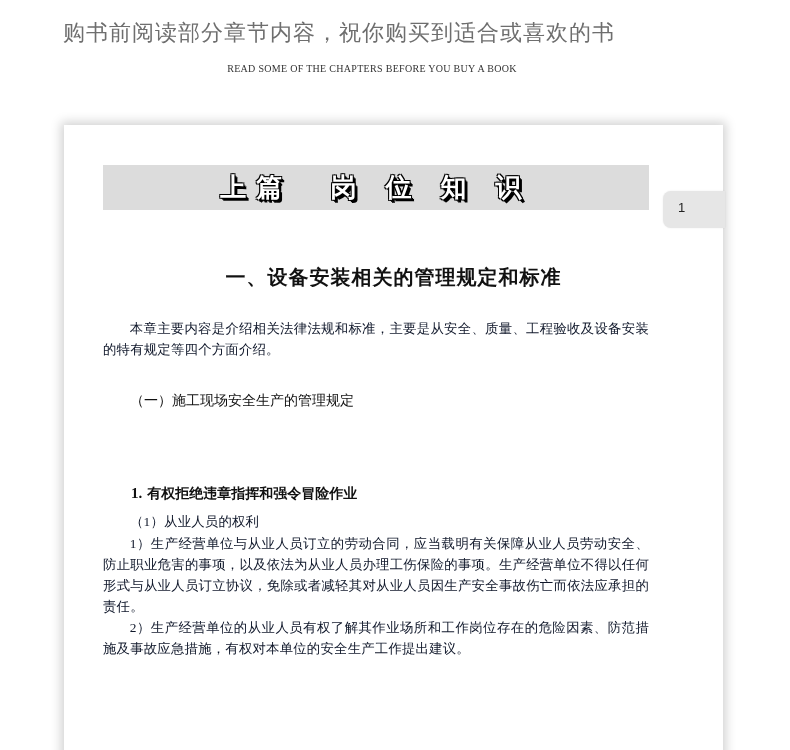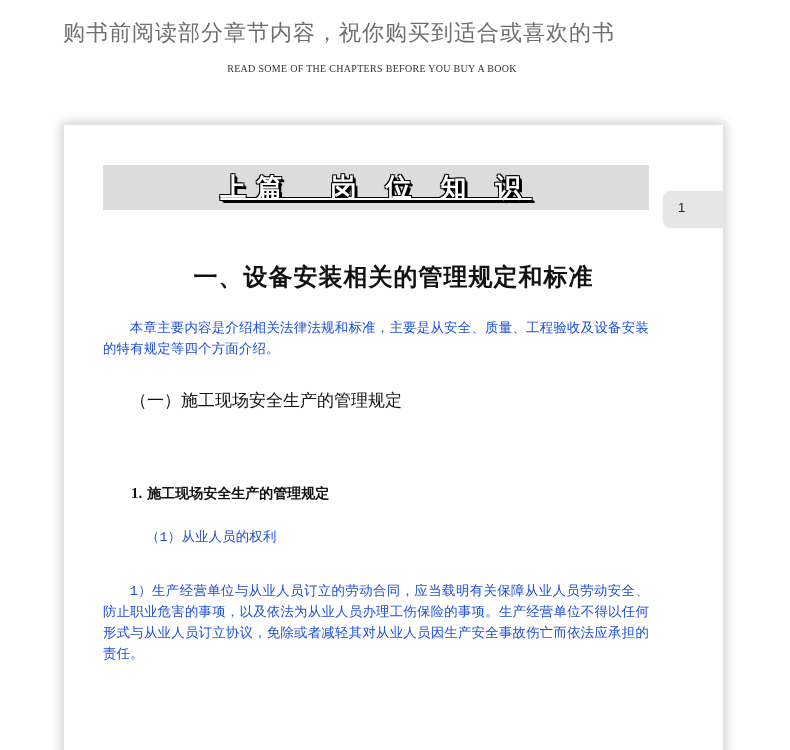--- a/index.html
+++ b/index.html
@@ -59,21 +59,20 @@
       font-family: "DejaVu Sans", sans-serif;
       font-weight: bold;
       font-size: 26px;
       line-height: 45px;
       color: #ffffff;
       letter-spacing: 10px;
       text-shadow:
         1px 1px 0 #000, -1px -1px 0 #000, 1px -1px 0 #000, -1px 1px 0 #000,
         2px 2px 0 #000, 3px 3px 0 #000;
       white-space: pre;
-      text-decoration: underline;
     }
     .page-tab {
       position: absolute;
       left: 663px;
       top: 191px;
       width: 62px;
       height: 37px;
       background: #e6e6e6;
       border-radius: 8px 0 0 8px;
       box-shadow: 0 0 2px rgba(0,0,0,0.08);
@@ -88,47 +87,47 @@
       color: #222222;
     }
     .chapter-title {
       position: absolute;
       left: 0;
       top: 136px;
       width: 659px;
       text-align: center;
       font-family: "DejaVu Sans", sans-serif;
       font-weight: bold;
-      font-size: 24px;
+      font-size: 20px;
       color: #111111;
       letter-spacing: 1px;
       line-height: 32px;
     }
     .body-text {
-      font-family: Liberation Mono, monospace;
+      font-family: Liberation Serif, serif;
       font-size: 13.4px;
-      color: #1d4ed8;
+      color: #0f172a;
       line-height: 21px;
       letter-spacing: 0.2px;
       text-align: justify;
       text-align-last: left;
     }
     .para {
       position: absolute;
       left: 39px;
       width: 546px;
       margin: 0;
       text-indent: 2em;
     }
     .section-title {
       position: absolute;
       left: 66px;
       top: 262px;
       font-family: "DejaVu Sans", sans-serif;
-      font-size: 17px;
+      font-size: 14px;
       color: #111111;
       line-height: 26px;
     }
     .sub-title {
       position: absolute;
       left: 67px;
       top: 357px;
       font-family: "DejaVu Sans", sans-serif;
       font-weight: bold;
       font-size: 14px;
@@ -137,21 +136,21 @@
     }
     .sub-title .num {
       font-family: "Liberation Serif", serif;
       font-weight: bold;
       font-size: 15px;
     }
     .item-label {
       position: absolute;
       left: 66px;
       top: 386px;
-      margin: 16px;
+      margin: 0;
     }
   </style>
 </head>
 <body>
 
 <div>
   <div class="banner-title">购书前阅读部分章节内容，祝你购买到适合或喜欢的书</div>
   <div class="banner-subtitle">READ SOME OF THE CHAPTERS BEFORE YOU BUY A BOOK</div>
 </div>
 
@@ -162,23 +161,24 @@
 
   <div class="chapter-title">一、设备安装相关的管理规定和标准</div>
 
   <p class="para body-text" style="top:193px;">本章主要内容是介绍相关法律法规和标准，主要是从安全、质量、工程验收及设备安装的特有规定等四个方面介绍。</p>
 
   <div class="section-title">（一）施工现场安全生产的管理规定</div>
 
 
   <div class="sub-title">
     <span class="num">1.</span>
-    <span>施工现场安全生产的管理规定</span>
+    <span>有权拒绝违章指挥和强令冒险作业</span>
   </div>
 
   <p class="item-label body-text">（1）从业人员的权利</p>
 
-  <p class="para body-text" style="top:408px;margin-top:48px;">1）生产经营单位与从业人员订立的劳动合同，应当载明有关保障从业人员劳动安全、防止职业危害的事项，以及依法为从业人员办理工伤保险的事项。生产经营单位不得以任何形式与从业人员订立协议，免除或者减轻其对从业人员因生产安全事故伤亡而依法应承担的责任。</p>
+  <p class="para body-text" style="top:408px;">1）生产经营单位与从业人员订立的劳动合同，应当载明有关保障从业人员劳动安全、防止职业危害的事项，以及依法为从业人员办理工伤保险的事项。生产经营单位不得以任何形式与从业人员订立协议，免除或者减轻其对从业人员因生产安全事故伤亡而依法应承担的责任。</p>
+  <p class="para body-text" style="top:492px;">2）生产经营单位的从业人员有权了解其作业场所和工作岗位存在的危险因素、防范措施及事故应急措施，有权对本单位的安全生产工作提出建议。</p>
 </div>
 
 <div class="page-tab">
   <span>1</span>
 </div>
 
 </body></html>

